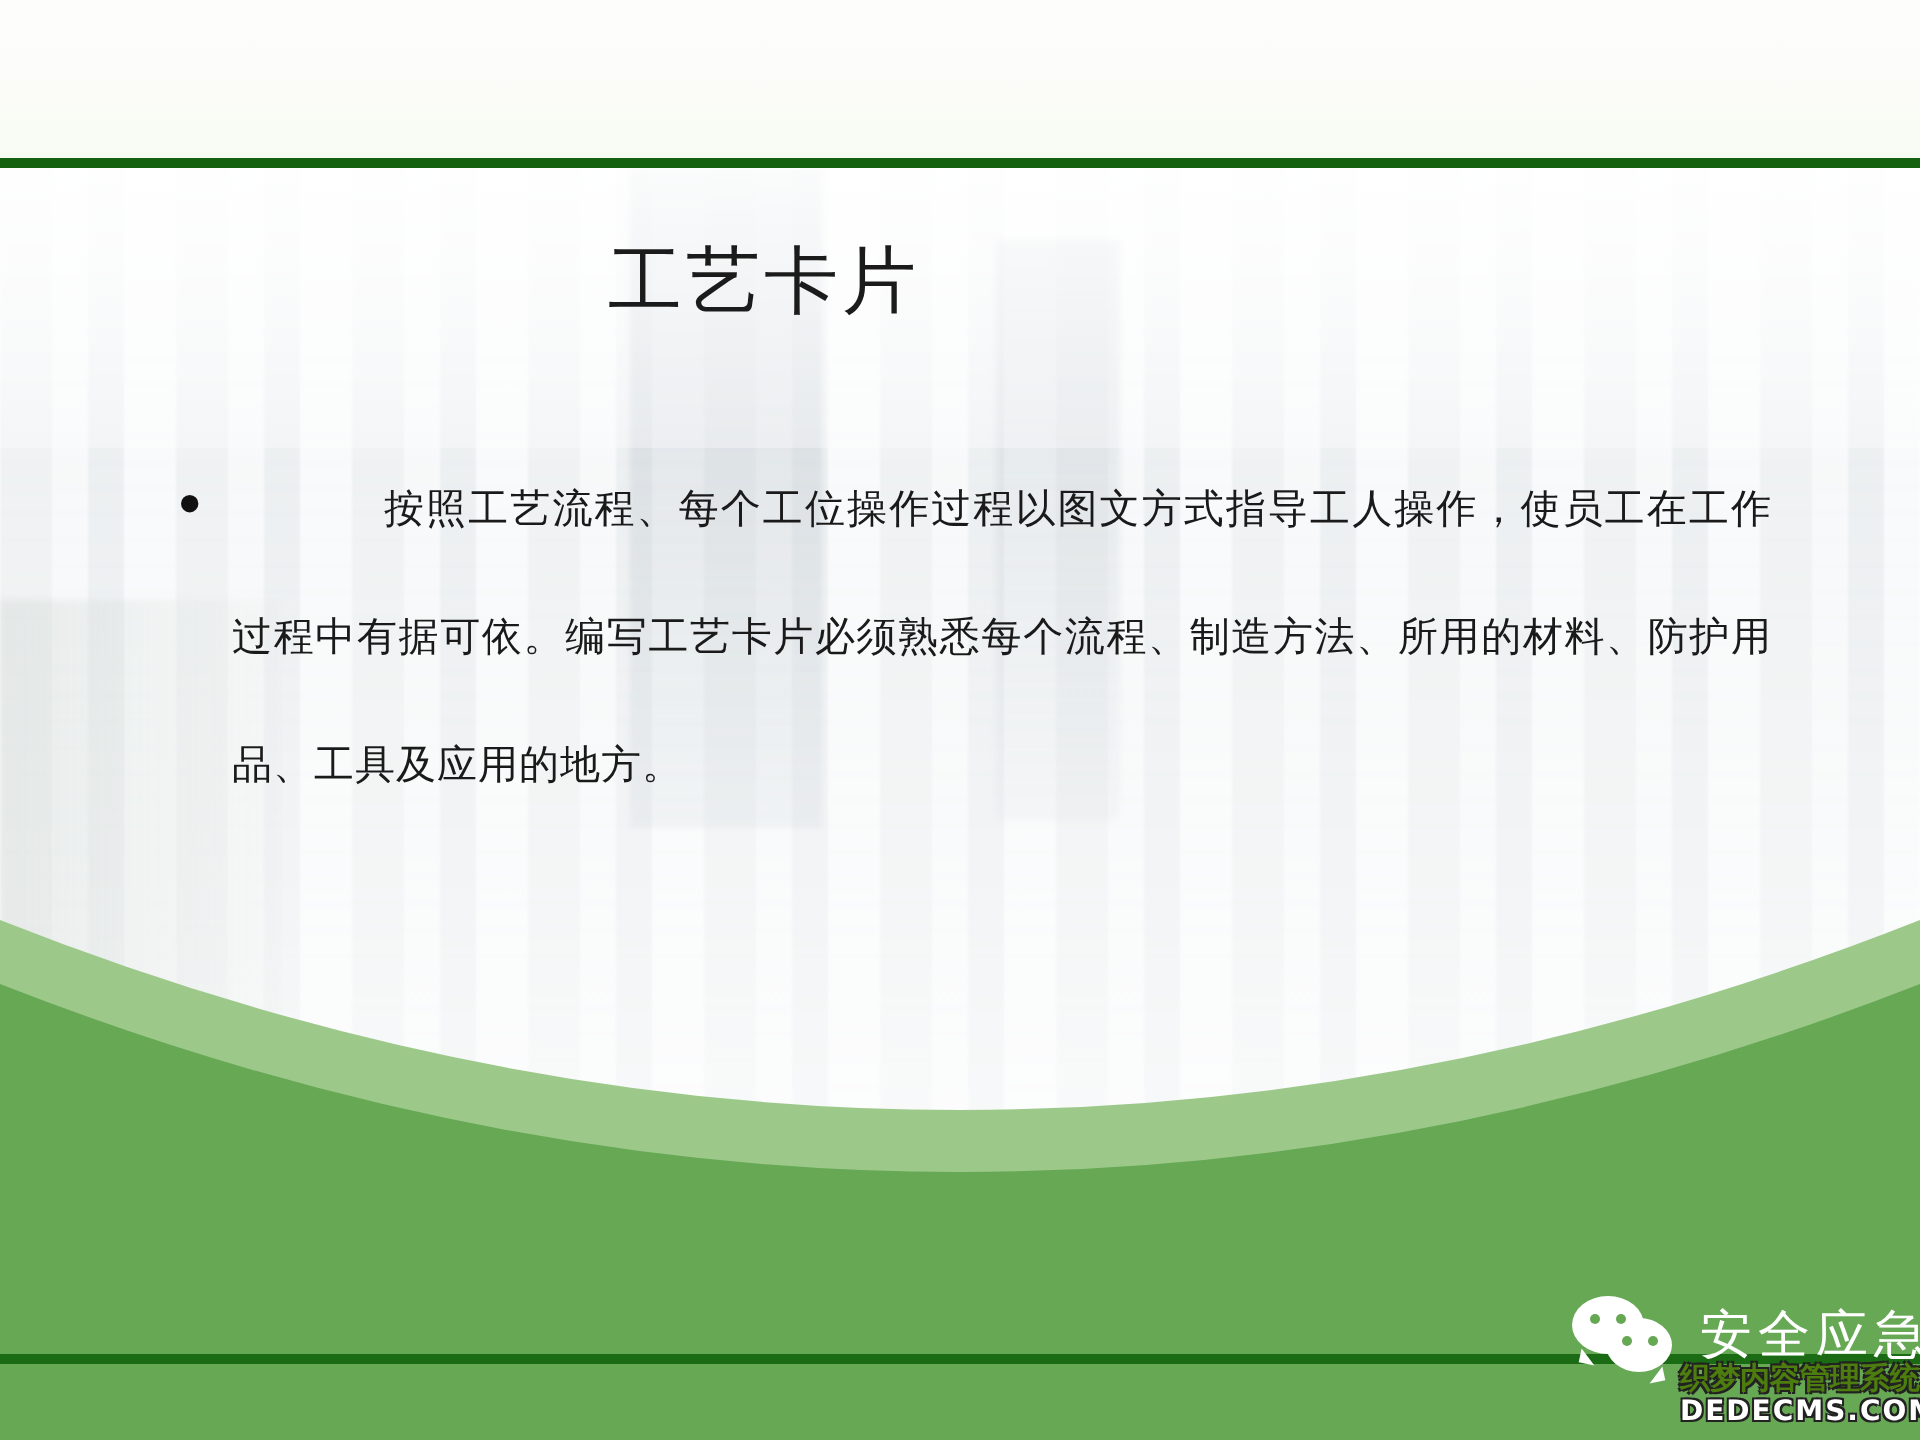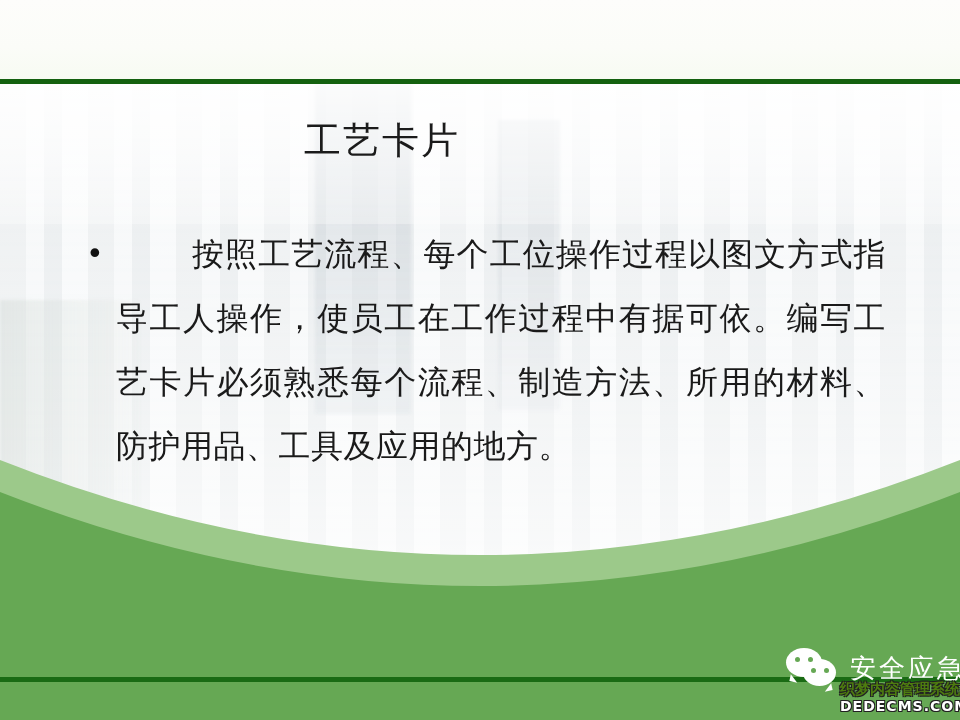--- a/index.html
+++ b/index.html
@@ -91,21 +91,21 @@
   #body-block {
     position:absolute; left:86px; top:222px; width:800px;
   }
   #bullet-row { display:flex; align-items:flex-start; }
   #bullet-mark {
     width:30px; flex:0 0 30px;
     font-size:30px; line-height:64px; color:#111; text-align:left;
   }
   #bullet-text {
     flex:1 1 auto;
-    font-size:32px; line-height:64px; color:#1a1a1a;
+    font-size:20px; line-height:64px; color:#1a1a1a;
     text-indent:76px; letter-spacing:0.5px;
     text-align:justify; text-justify:inter-character;
   }
 
   
   #wechat-badge {
     position:absolute; left:786px; top:648px;
     display:flex; align-items:center; gap:8px;
   }
   #wechat-icon { position:relative; width:56px; height:40px; }

